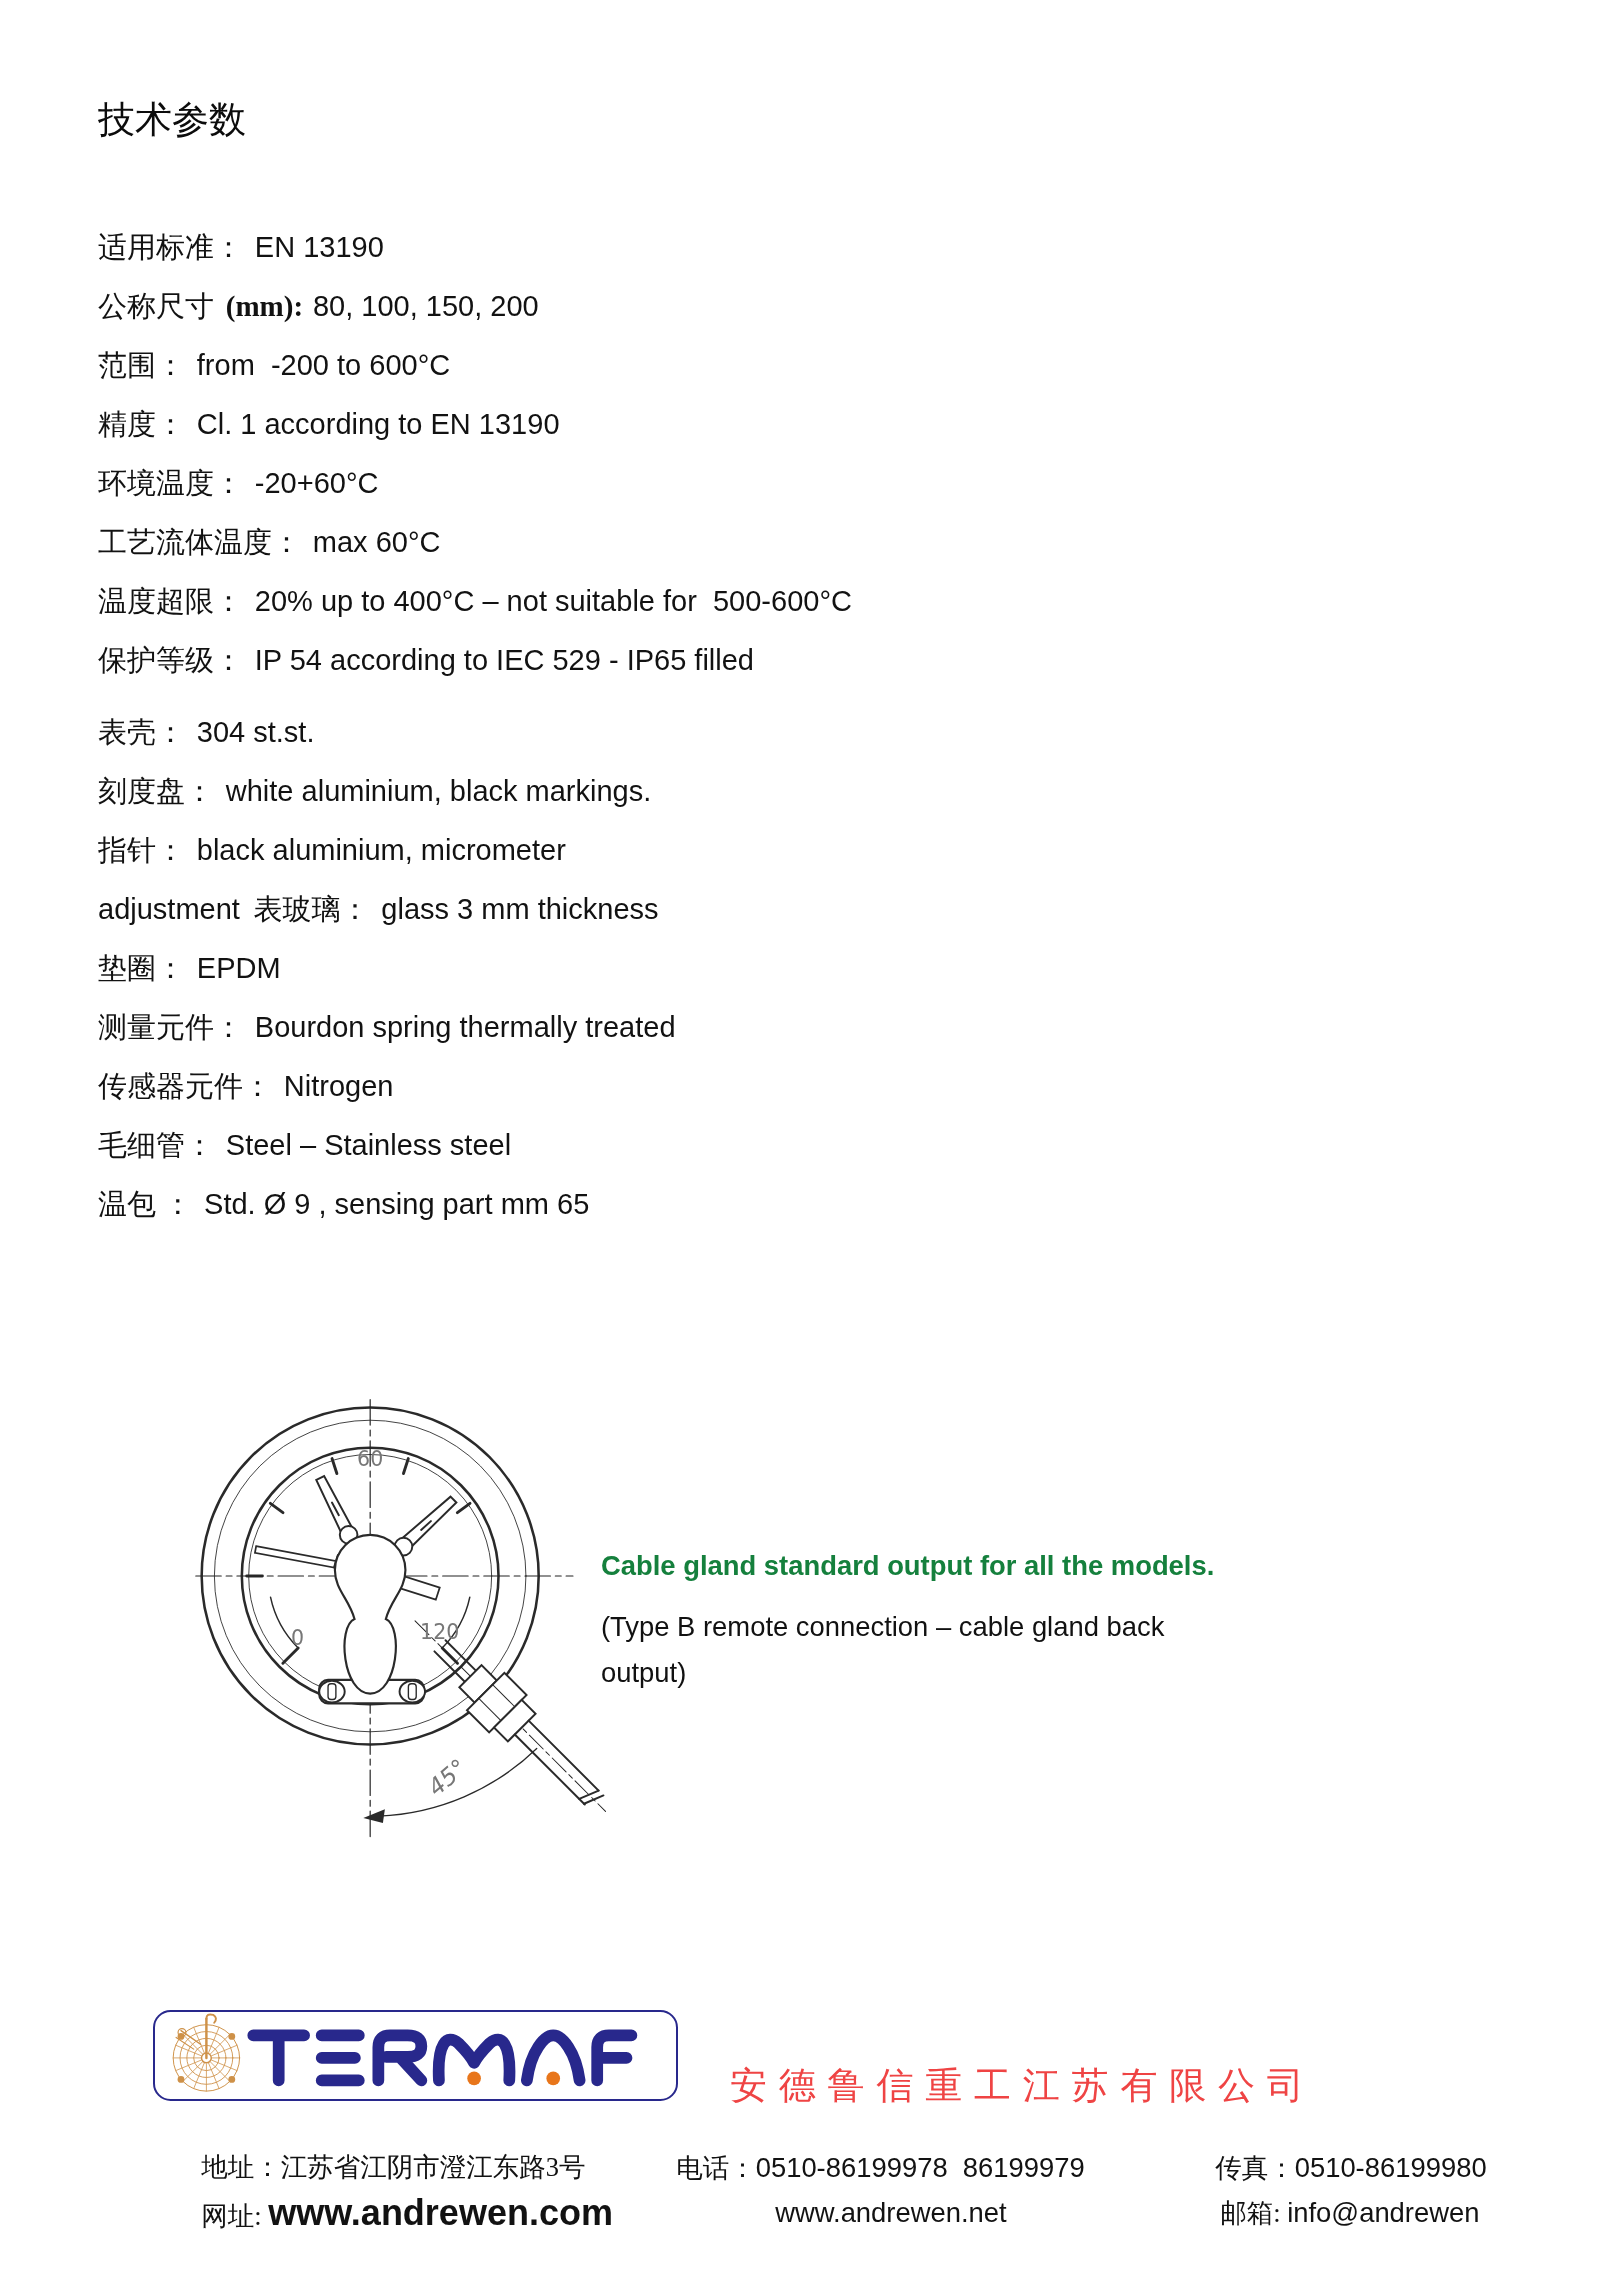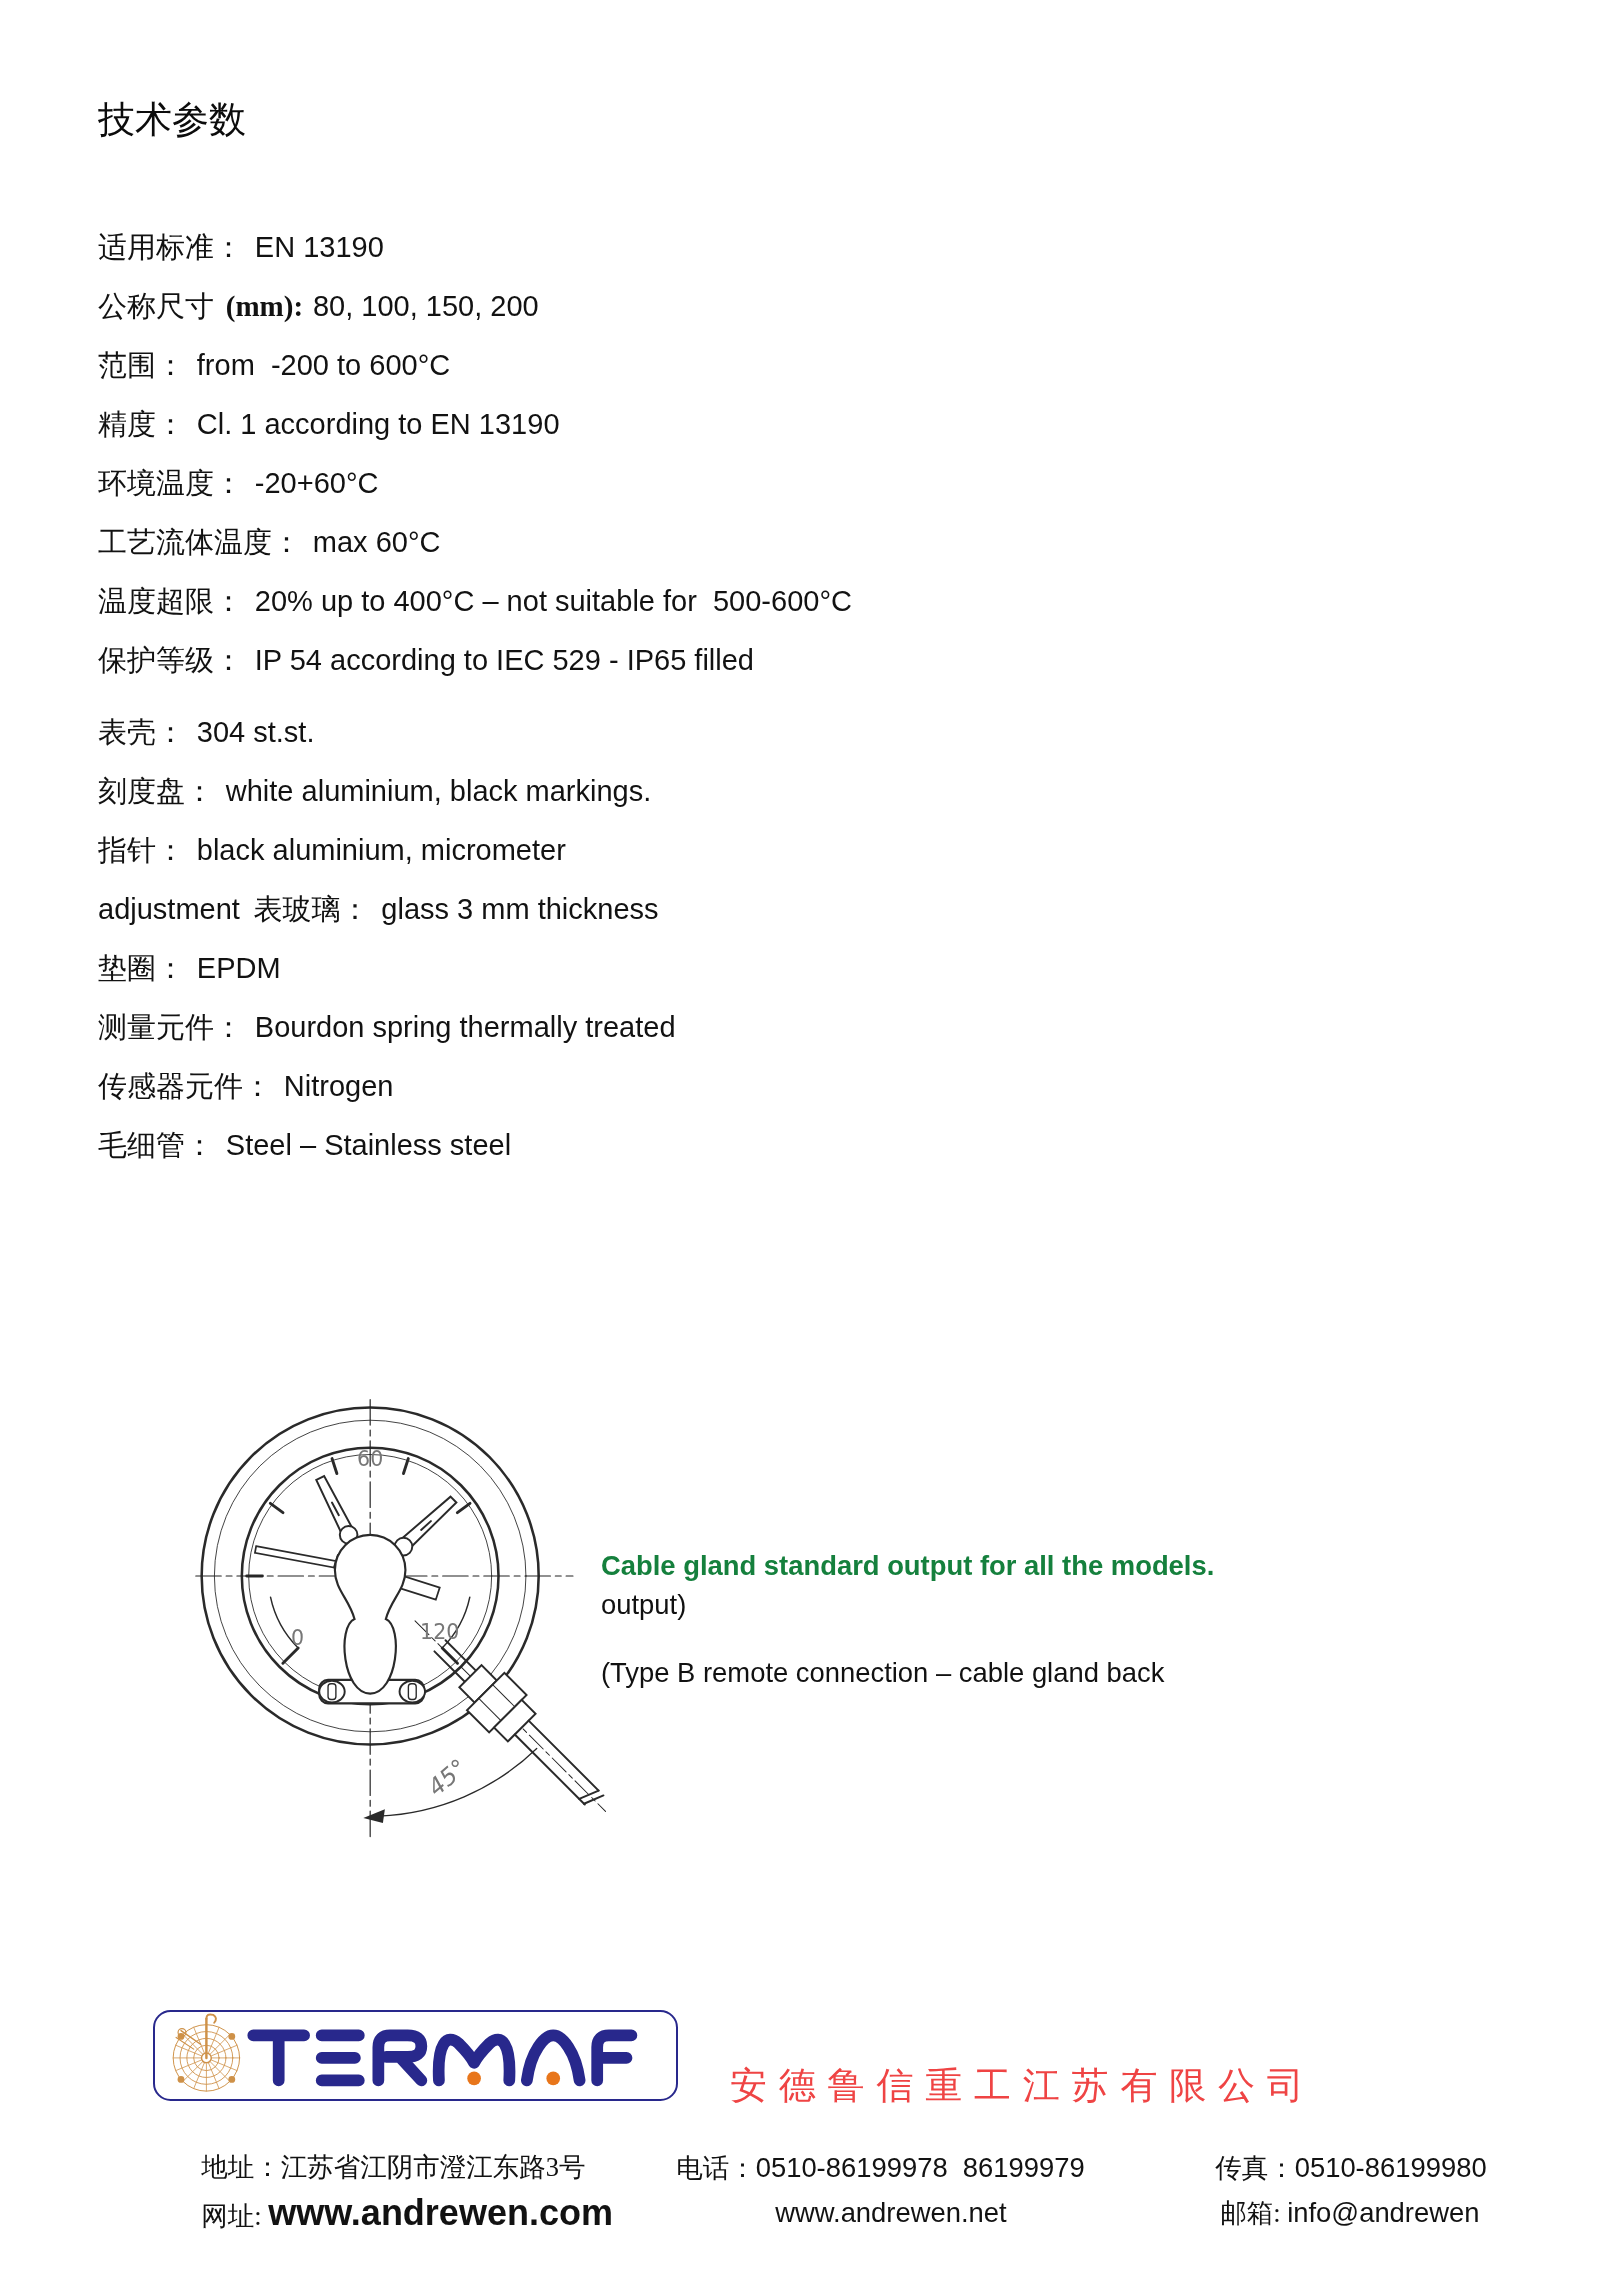--- a/index.html
+++ b/index.html
@@ -59,20 +59,21 @@
       <div class="spec-row"><span class="spec-label zh">温度超限：</span><span class="spec-value">20% up to 400°C – not suitable for  500-600°C</span></div>
       <div class="spec-row"><span class="spec-label zh">保护等级：</span><span class="spec-value">IP 54 according to IEC 529 - IP65 filled</span></div>
       <div class="spec-row gap"><span class="spec-label zh">表壳：</span><span class="spec-value">304 st.st.</span></div>
       <div class="spec-row"><span class="spec-label zh">刻度盘：</span><span class="spec-value">white aluminium, black markings.</span></div>
       <div class="spec-row"><span class="spec-label zh">指针：</span><span class="spec-value">black aluminium, micrometer</span></div>
       <div class="spec-row"><span class="spec-pre">adjustment</span><span class="spec-label zh">表玻璃：</span><span class="spec-value">glass 3 mm thickness</span></div>
       <div class="spec-row"><span class="spec-label zh">垫圈：</span><span class="spec-value">EPDM</span></div>
       <div class="spec-row"><span class="spec-label zh">测量元件：</span><span class="spec-value">Bourdon spring thermally treated</span></div>
       <div class="spec-row"><span class="spec-label zh">传感器元件：</span><span class="spec-value">Nitrogen</span></div>
       <div class="spec-row"><span class="spec-label zh">毛细管：</span><span class="spec-value">Steel – Stainless steel</span></div>
+      <div class="spec-row"><span class="spec-label zh">温包 ：</span><span class="spec-value">Std. Ø 9 , sensing part mm 65</span></div>
     </div>
 
   <svg class="drawing-svg" width="676" height="534" viewBox="0 0 690 545">
     <g stroke="#2a2a2a" fill="none" stroke-linecap="round">
 
       <circle cx="238" cy="248" r="172" stroke-width="2.6"></circle>
       <circle cx="238" cy="248" r="159" stroke-width="0.9"></circle>
       <circle cx="238" cy="248" r="131" stroke-width="2.6"></circle>
       <circle cx="238" cy="248" r="124" stroke-width="0.9"></circle>
 
@@ -147,22 +148,22 @@
     <g font-family="DejaVu Sans, sans-serif" fill="#777" stroke="none" font-size="21">
       <text x="238" y="136" text-anchor="middle">60</text>
       <text x="164" y="318" text-anchor="middle">0</text>
       <text x="309" y="312" text-anchor="middle">120</text>
       <text x="322" y="460" text-anchor="middle" font-size="24" font-style="italic" transform="rotate(-40 322 460)">45°</text>
     </g>
   </svg>
 
   <div class="caption">
     <div class="caption-bold">Cable gland standard output for all the models.</div>
+    <div class="caption-line first">(Type B remote connection – cable gland back</div>
     <div class="caption-line">output)</div>
-    <div class="caption-line first">(Type B remote connection – cable gland back</div>
   </div>
 
   <div class="logo-box">
     <svg width="519" height="85" viewBox="0 0 530 87">
 
       <g stroke="#CE9148" fill="none" stroke-linecap="round">
         <g transform="translate(52,47)">
           <circle r="34" stroke-width="1"></circle>
           <circle r="27" stroke-width="0.9"></circle>
           <circle r="20" stroke-width="0.9"></circle>

